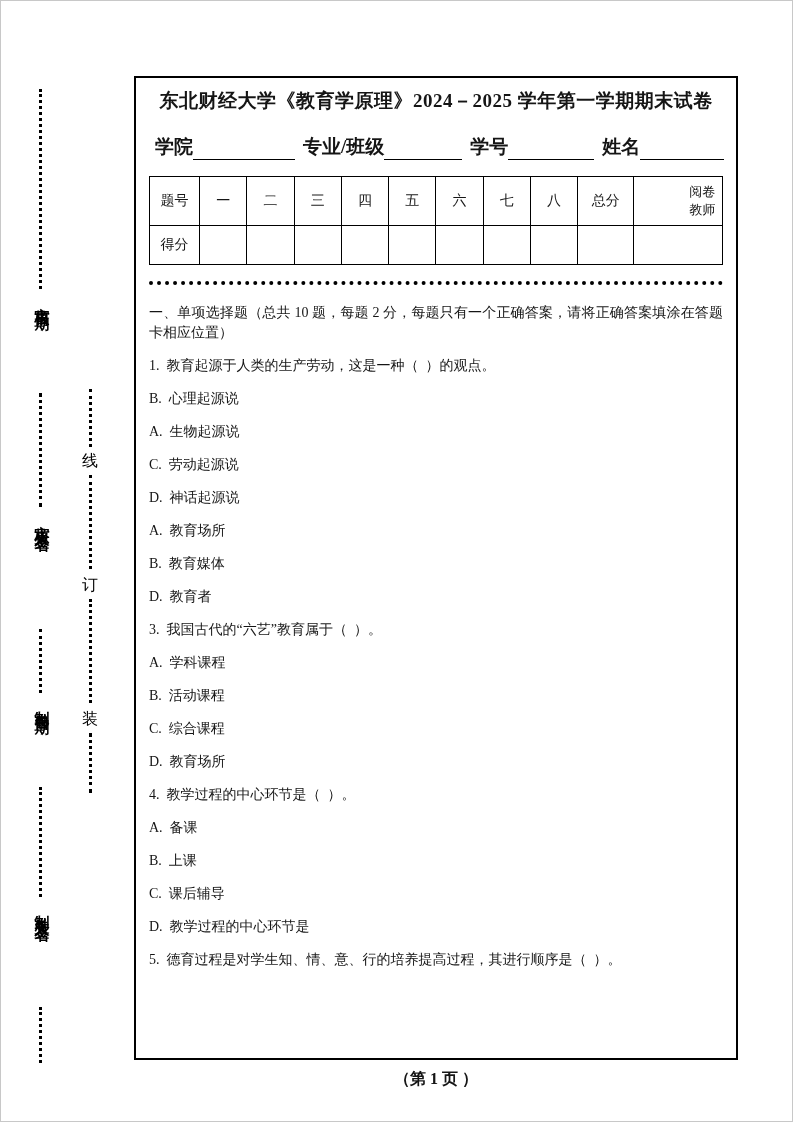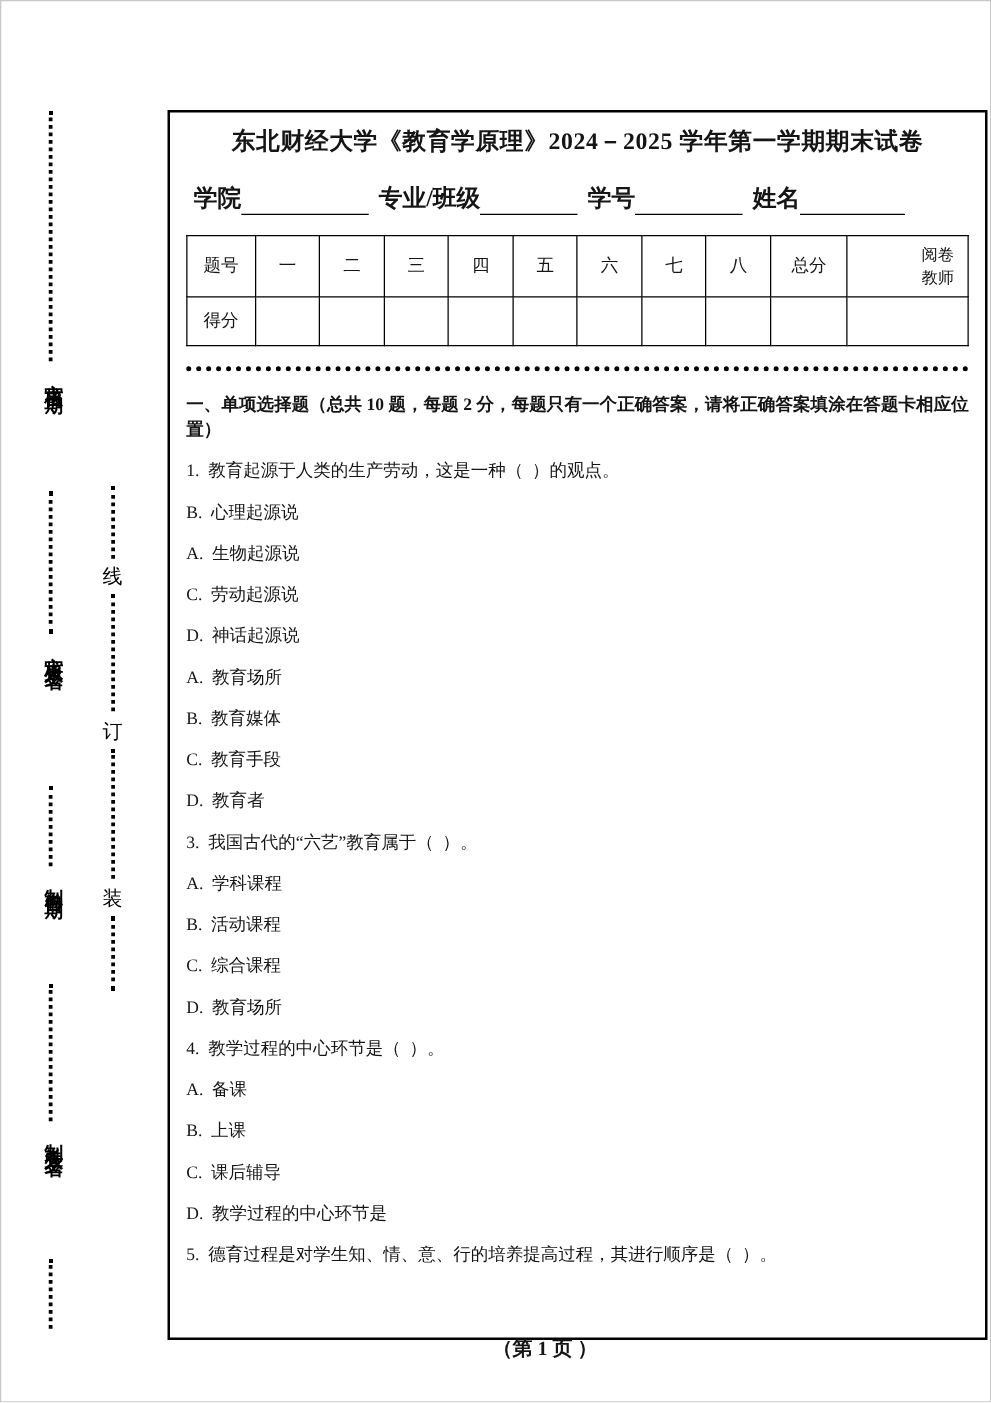--- a/index.html
+++ b/index.html
@@ -22,21 +22,21 @@
     font-weight:bold;font-size:15px;letter-spacing:3px;
     color:#000;text-align:center;
   }
   .vchar{
     position:absolute;left:80px;width:18px;
     font-family:"Liberation Serif","DejaVu Serif",serif;
     font-size:16px;color:#000;text-align:center;
   }
   
   .main-box{
-    position:absolute;left:133px;top:87px;width:656px;height:984px;
+    position:absolute;left:133px;top:75px;width:604px;height:984px;
     border:2px solid #000;box-sizing:border-box;
     padding:10px 13px 0 13px;
   }
   .title{
     font-size:19px;font-weight:bold;text-align:center;
     letter-spacing:0.5px;white-space:nowrap;
   }
   .fields{
     display:flex;align-items:flex-end;
     margin-top:20px;padding:0 6px;gap:8px;
@@ -55,21 +55,21 @@
     font-size:14px;padding:0;
   }
   table.score tr.r1 td{height:48px;}
   table.score tr.r2 td{height:38px;}
   td.grader span{display:inline-block;width:2.4em;line-height:1.35;font-size:13px;margin-left:48px;}
   
   .dotsep{margin:16px 0 0 0;height:0;border-top:4.5px dotted #000;}
   
   .content{margin-top:18px;font-size:14px;line-height:20px;}
   .content .line{white-space:pre-wrap;margin-bottom:13px;}
-  .sec-head{margin-bottom:16px;text-align:justify;font-weight:bold;}
+  .sec-head{margin-bottom:16px;text-align:justify;}
   
   .footer{
     position:absolute;left:133px;top:1068px;width:604px;
     text-align:center;font-size:16px;font-weight:bold;
   }
 </style>
 </head>
 <body>
 
 <div class="page">
@@ -168,21 +168,20 @@
         <div class="line">1.  教育起源于人类的生产劳动，这是一种（  ）的观点。</div>
         <div class="line">B.  心理起源说</div>
         <div class="line">A.  生物起源说</div>
         <div class="line">C.  劳动起源说</div>
         <div class="line">D.  神话起源说</div>
       </div>
 
       <div>
         <div class="line">A.  教育场所</div>
         <div class="line">B.  教育媒体</div>
-        <div class="line">C.  教育手段</div>
         <div class="line">D.  教育者</div>
       </div>
 
       <div>
         <div class="line">3.  我国古代的“六艺”教育属于（  ）。</div>
         <div class="line">A.  学科课程</div>
         <div class="line">B.  活动课程</div>
         <div class="line">C.  综合课程</div>
         <div class="line">D.  教育场所</div>
       </div>

